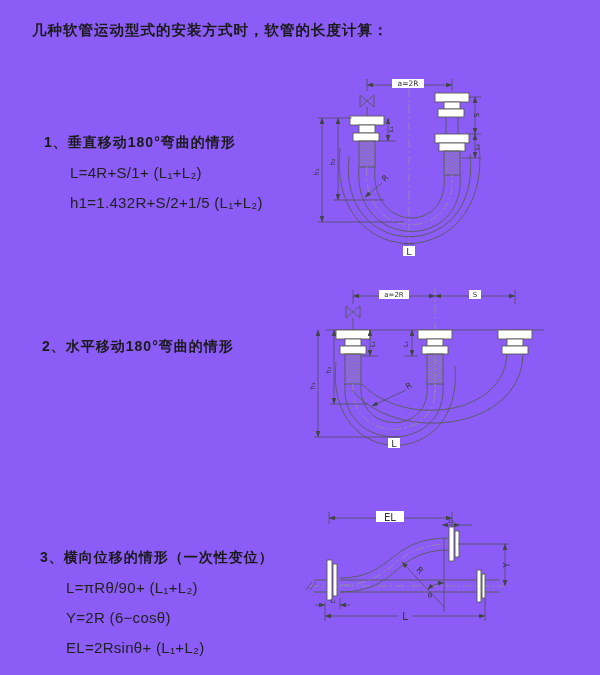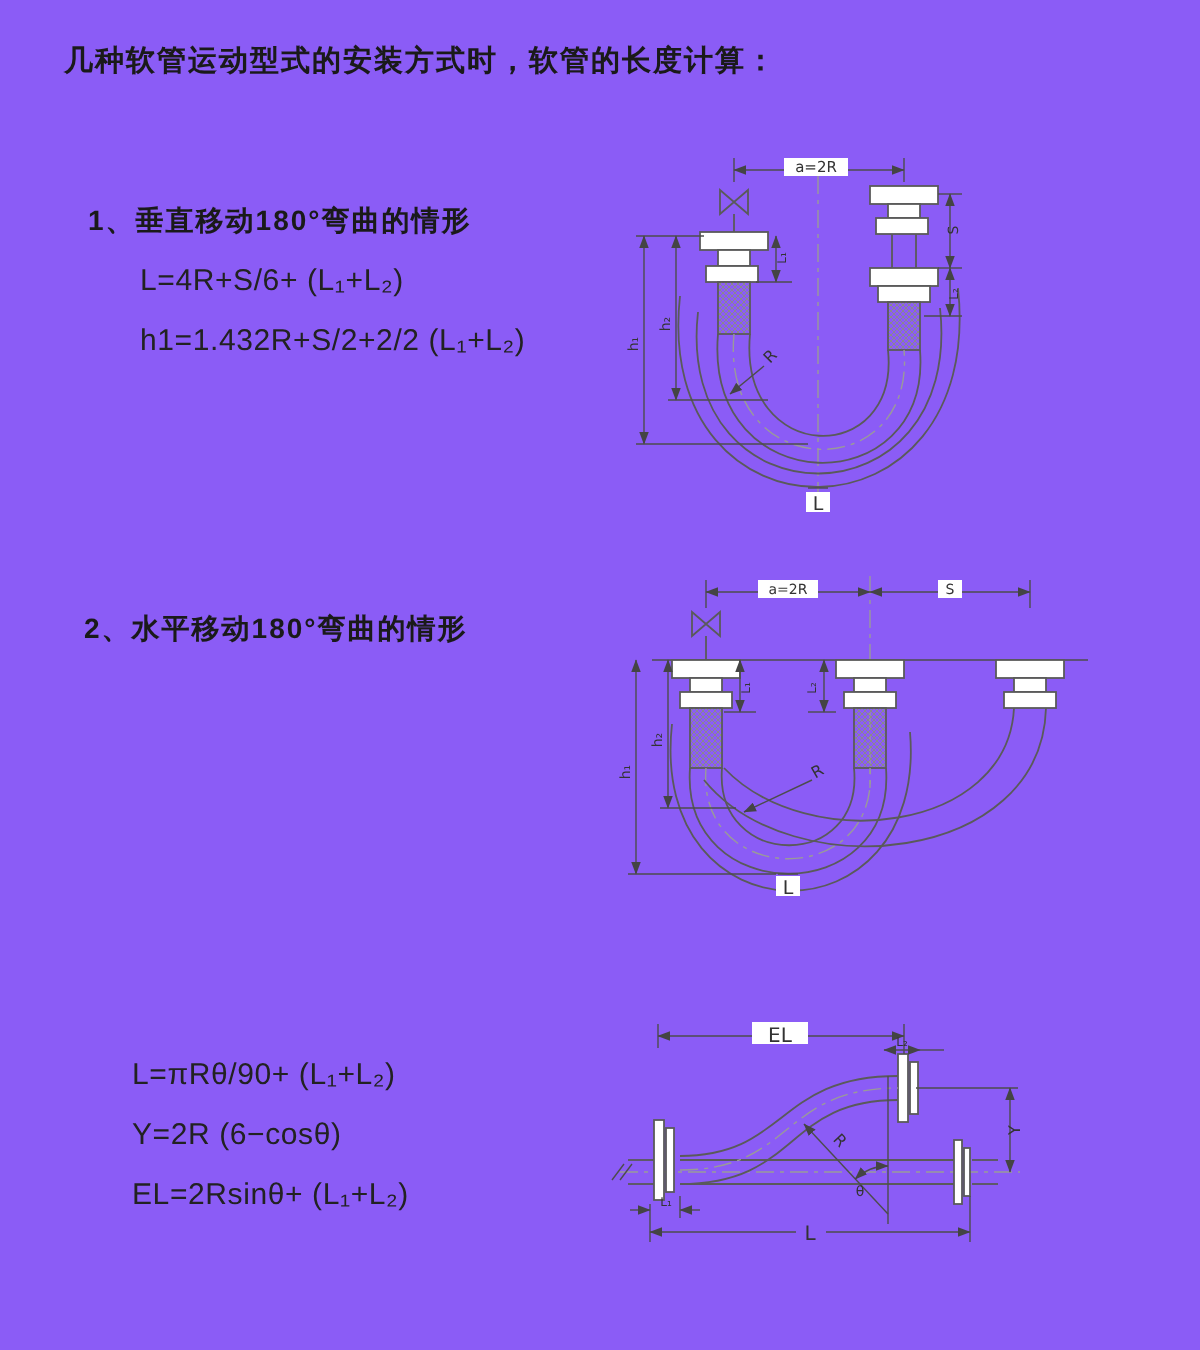--- a/index.html
+++ b/index.html
@@ -1,20 +1,20 @@
 <!DOCTYPE html>
 <html><head>
 <meta charset="utf-8">
 <style>
   html,body{margin:0;padding:0;background:#fff;}
   .page{position:relative;width:600px;height:675px;background:#8b5cf6;overflow:hidden;
         font-family:"Liberation Sans","DejaVu Sans",sans-serif;color:#1a1a1a;}
   .title{position:absolute;left:32px;top:21px;font-size:14.5px;font-weight:700;letter-spacing:1px;}
   .sec{position:absolute;}
-  .sec .hd{font-size:14px;font-weight:700;letter-spacing:1px;}
+  .sec .hd{font-size:14px;font-weight:700;letter-spacing:1px;margin-top:32px;}
   .sec .fm{margin-top:6px;padding-left:26px;}
   .sec .fm div{font-size:15px;line-height:30px;letter-spacing:.3px;color:#222;
                font-family:"Liberation Sans","DejaVu Sans",sans-serif;}
   .sec1{left:44px;top:102px;}
   .sec2{left:42px;top:306px;}
   .sec3{left:40px;top:517px;}
   svg{position:absolute;}
   .dl{stroke:#5a5a5a;stroke-width:.9;fill:none;}
   .dim{stroke:#4c4c4c;stroke-width:.7;fill:none;}
   .cl{stroke:#9a9a9a;stroke-width:.7;fill:none;stroke-dasharray:9 3 2 3;}
@@ -25,30 +25,31 @@
 </head>
 <body>
 
 <div class="page">
 
   <div class="title">几种软管运动型式的安装方式时，软管的长度计算：</div>
 
   <div class="sec sec1">
     <div class="hd">1、垂直移动180°弯曲的情形</div>
     <div class="fm">
-      <div>L=4R+S/6+ (L₁+L₂)</div>
-      <div>h1=1.432R+S/2+2/2 (L₁+L₂)</div>
+      <div>L=4R+S/1+ (L₁+L₂)</div>
+      <div>h1=1.432R+S/2+1/5 (L₁+L₂)</div>
     </div>
   </div>
 
   <div class="sec sec2">
     <div class="hd">2、水平移动180°弯曲的情形</div>
   </div>
 
   <div class="sec sec3">
+    <div class="hd">3、横向位移的情形（一次性变位）</div>
     <div class="fm">
       <div>L=πRθ/90+ (L₁+L₂)</div>
       <div>Y=2R (6−cosθ)</div>
       <div>EL=2Rsinθ+ (L₁+L₂)</div>
     </div>
   </div>
 
   <svg style="left:312px;top:70px;" width="278" height="196" viewBox="0 0 278 196">
     <defs>
       <pattern id="hb1" width="3" height="3" patternUnits="userSpaceOnUse">

